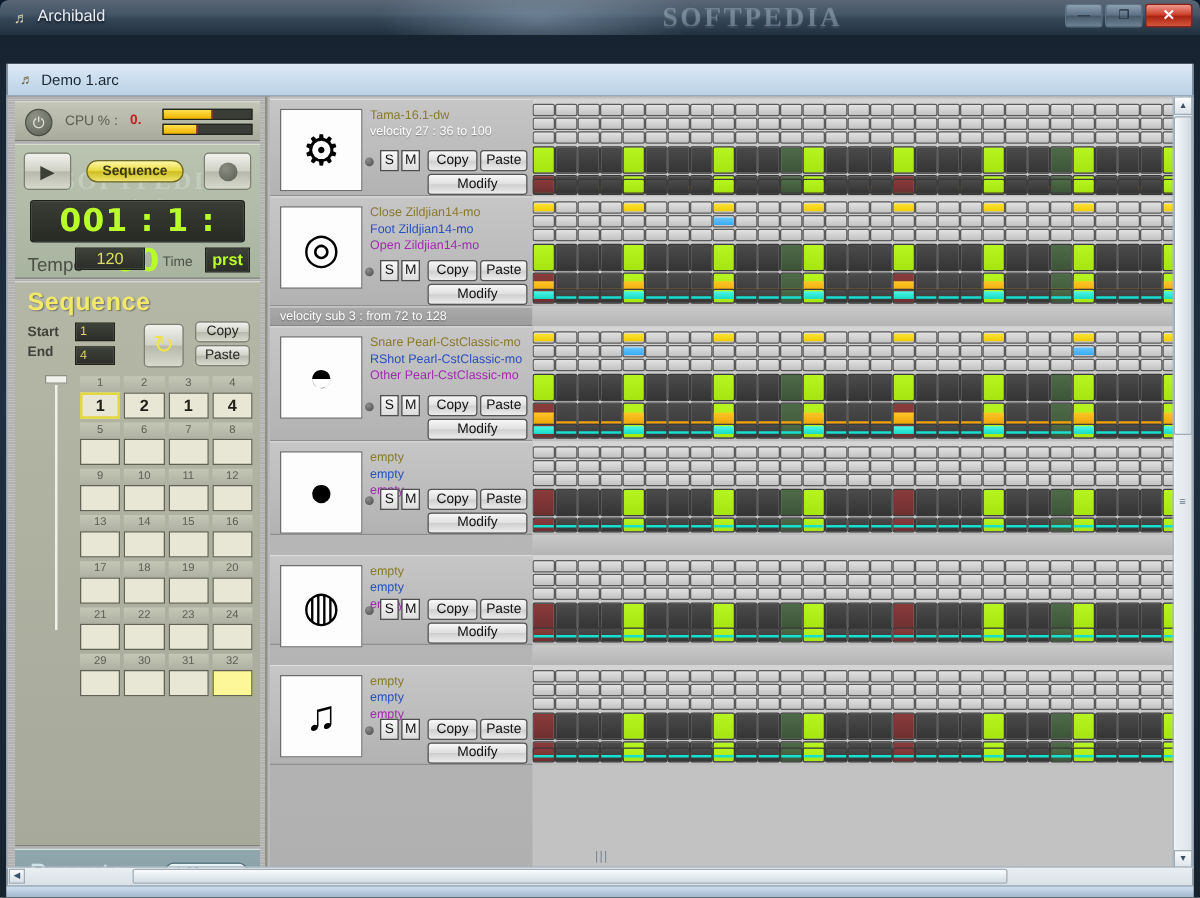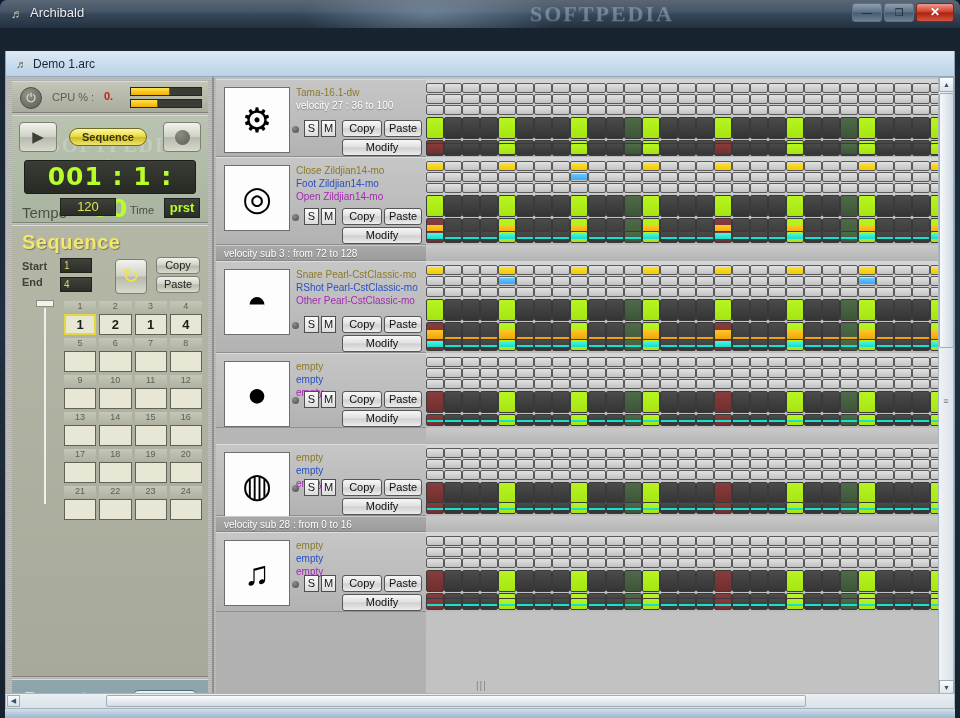--- a/index.html
+++ b/index.html
@@ -446,20 +446,34 @@
                   <div class="patnum">23</div>
                   <div class="patnum">24</div>
                 </div>
                 <div class="patcells">
                   <div class="patcell"></div>
                   <div class="patcell"></div>
                   <div class="patcell"></div>
                   <div class="patcell"></div>
                 </div>
               </div>
+              <div class="patrow">
+                <div class="patnums">
+                  <div class="patnum">29</div>
+                  <div class="patnum">30</div>
+                  <div class="patnum">31</div>
+                  <div class="patnum">32</div>
+                </div>
+                <div class="patcells">
+                  <div class="patcell"></div>
+                  <div class="patcell"></div>
+                  <div class="patcell"></div>
+                  <div class="patcell hl"></div>
+                </div>
+              </div>
             </div>
         </div>
 
         <div class="sec pr-sec metal">
           <div class="pr-title">Presets</div>
           <div class="pr-select">
             <span>1-20</span>
             <span class="sp">▲<br>▼</span>
           </div>
 
@@ -530,21 +544,20 @@
               <div class="nm2">empty</div>
               <div class="nm3">empty</div>
             </div>
             <div class="dot" style="left: 76px; top: 40px;"></div>
             <div class="sm" style="position: absolute; left: 88px; top: 34px;">S</div>
             <div class="sm" style="position: absolute; left: 105px; top: 34px;">M</div>
             <div class="cbtn" style="position: absolute; left: 126px; top: 34px; width: 40px;">Copy</div>
             <div class="cbtn" style="position: absolute; left: 168px; top: 34px; width: 38px;">Paste</div>
             <div class="cbtn" style="position: absolute; left: 126px; top: 53px; width: 80px;">Modify</div>
           </div>
-          <div class="velbar" style="top: 439px;">velocity sub 28 : from 0 to 16</div>
           <div class="rowbox" style="top: 455px; height: 80px;">
             <div class="thumb">♫</div>
             <div class="names">
               <div class="nm1">empty</div>
               <div class="nm2">empty</div>
               <div class="nm3">empty</div>
             </div>
             <div class="dot" style="left: 76px; top: 48px;"></div>
             <div class="sm" style="position: absolute; left: 88px; top: 42px;">S</div>
             <div class="sm" style="position: absolute; left: 105px; top: 42px;">M</div>

